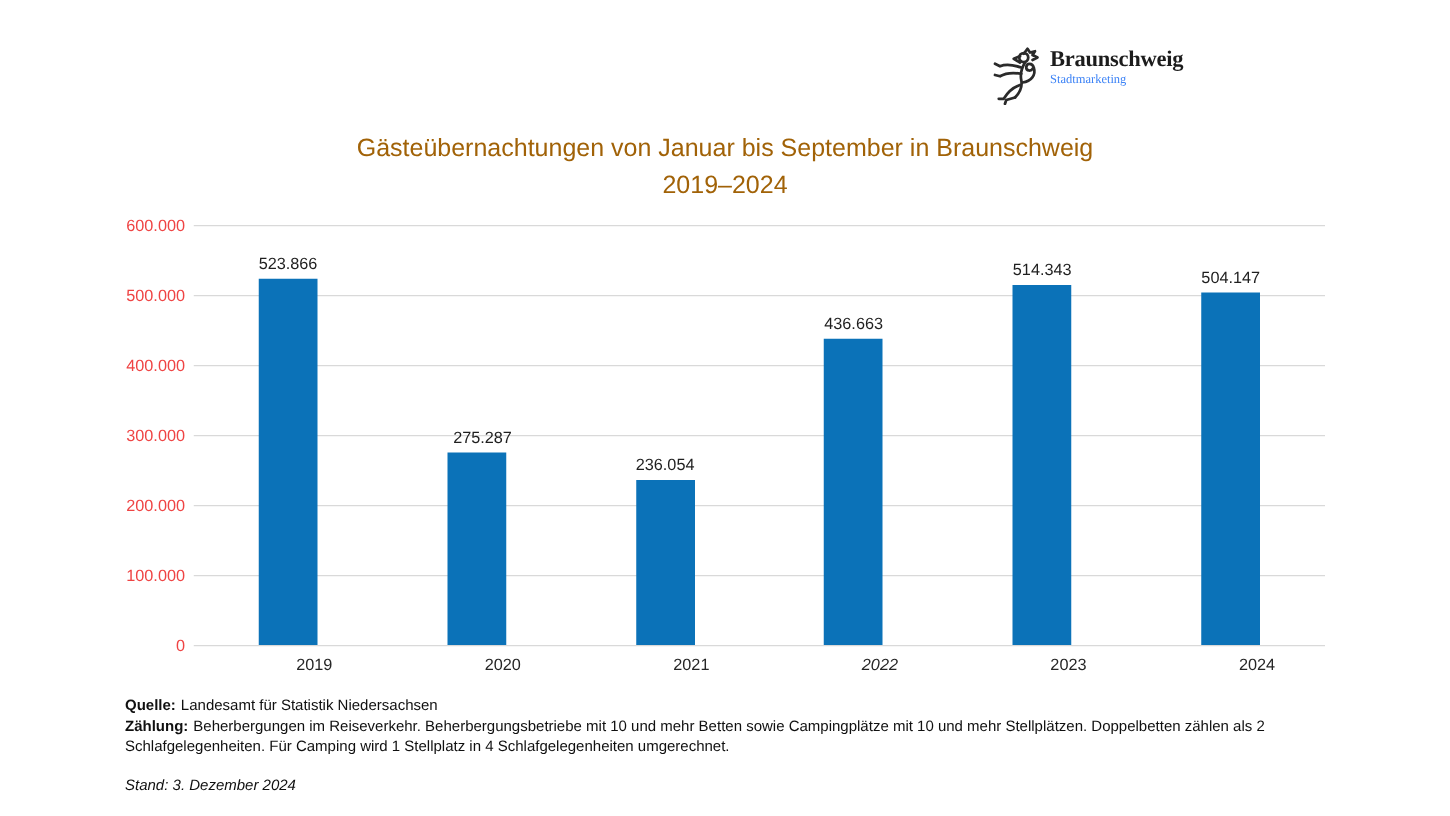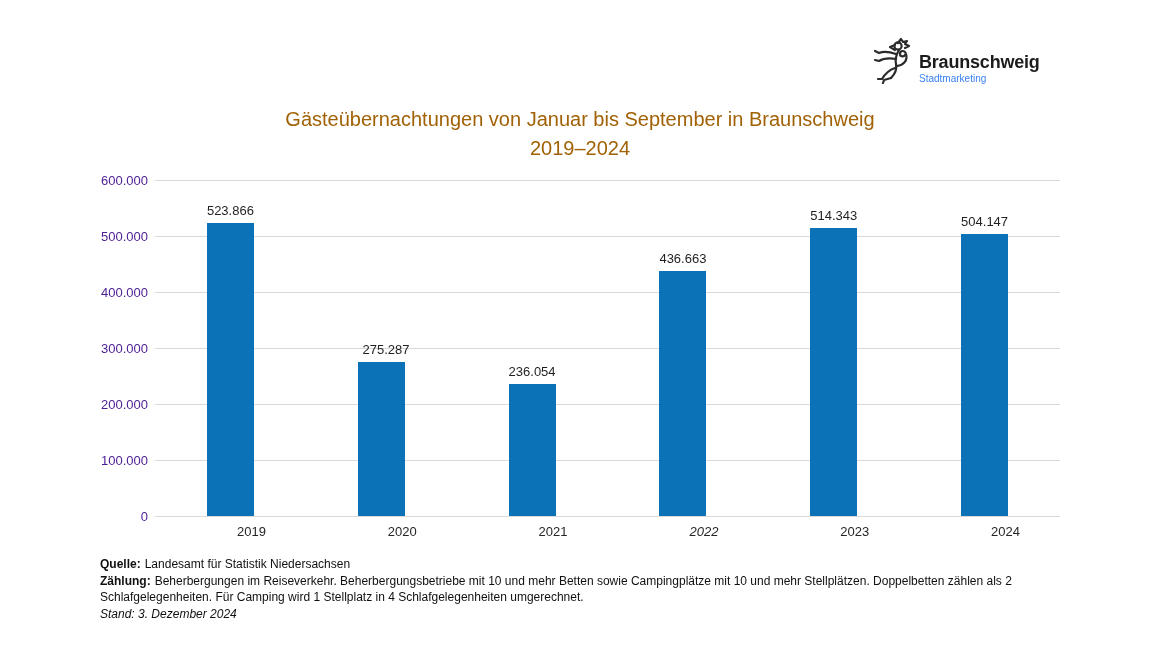--- a/index.html
+++ b/index.html
@@ -2,44 +2,44 @@
 <html><head>
 <meta charset="utf-8">
 <style>
   html,body { margin:0; padding:0; background:#fff; }
   .page {
     position:relative; width:1160px; height:653px; background:#ffffff;
     font-family:"Liberation Sans", sans-serif; color:#1a1a1a; overflow:hidden;
   }
 
   
-  .logo { position:absolute; left:871px; top:37px; display:flex; align-items:flex-end; gap:8px; }
+  .logo { position:absolute; left:792px; top:37px; display:flex; align-items:flex-start; gap:8px;font-family:Liberation Serif, serif; }
   .logo svg { display:block; }
   .logo-text { display:flex; flex-direction:column; justify-content:center; }
   .logo-brand { font-size:18px; font-weight:bold; color:#1c1c1c; line-height:1.15; letter-spacing:-0.2px; }
   .logo-sub { font-size:10px; color:#3b82f6; line-height:1.15; }
 
   
   .title-block { position:absolute; left:0; right:0; top:105px; text-align:center;
     font-size:20px; line-height:29px; color:#a16207; }
 
   
   .y-axis { position:absolute; left:58px; top:180px; width:90px; height:336px; }
-  .ytick { position:absolute; right:0; transform:translateY(-50%); font-size:13px; color:#4c1d95; white-space:nowrap; }
+  .ytick { position:absolute; right:0; transform:translateY(-50%); font-size:13px; color:#ef4444; white-space:nowrap; }
   .plot { position:absolute; left:155px; top:180px; width:905px; height:336px; }
   .gridline { position:absolute; left:0; right:0; height:1px; }
   .bar { position:absolute; bottom:0; }
   .bar-label { position:absolute; transform:translateX(-50%); font-size:13px; color:#1f1f1f; white-space:nowrap; }
   .x-axis { position:absolute; left:155px; top:521px; width:905px; height:22px; }
   .xtick { position:absolute; top:3px; transform:translateX(-50%); font-size:13px; color:#262626;margin-left:21px; }
 
   
   .footnotes { position:absolute; left:100px; top:556px; width:1010px; font-size:12px; line-height:16.5px; color:#101010; }
   .fn-label { font-weight:bold; margin-right:4px; }
-  .stand { margin-top:0; font-style:italic; }
+  .stand { margin-top:14px; font-style:italic; }
   p { margin:0; }
 </style>
 </head>
 <body>
 
 <div class="page">
 
   <div class="logo">
     <span>
       <svg width="40" height="47" viewBox="0 0 40 47" fill="none" stroke="#2b2b2b" stroke-width="2.2" stroke-linecap="round" stroke-linejoin="round">

